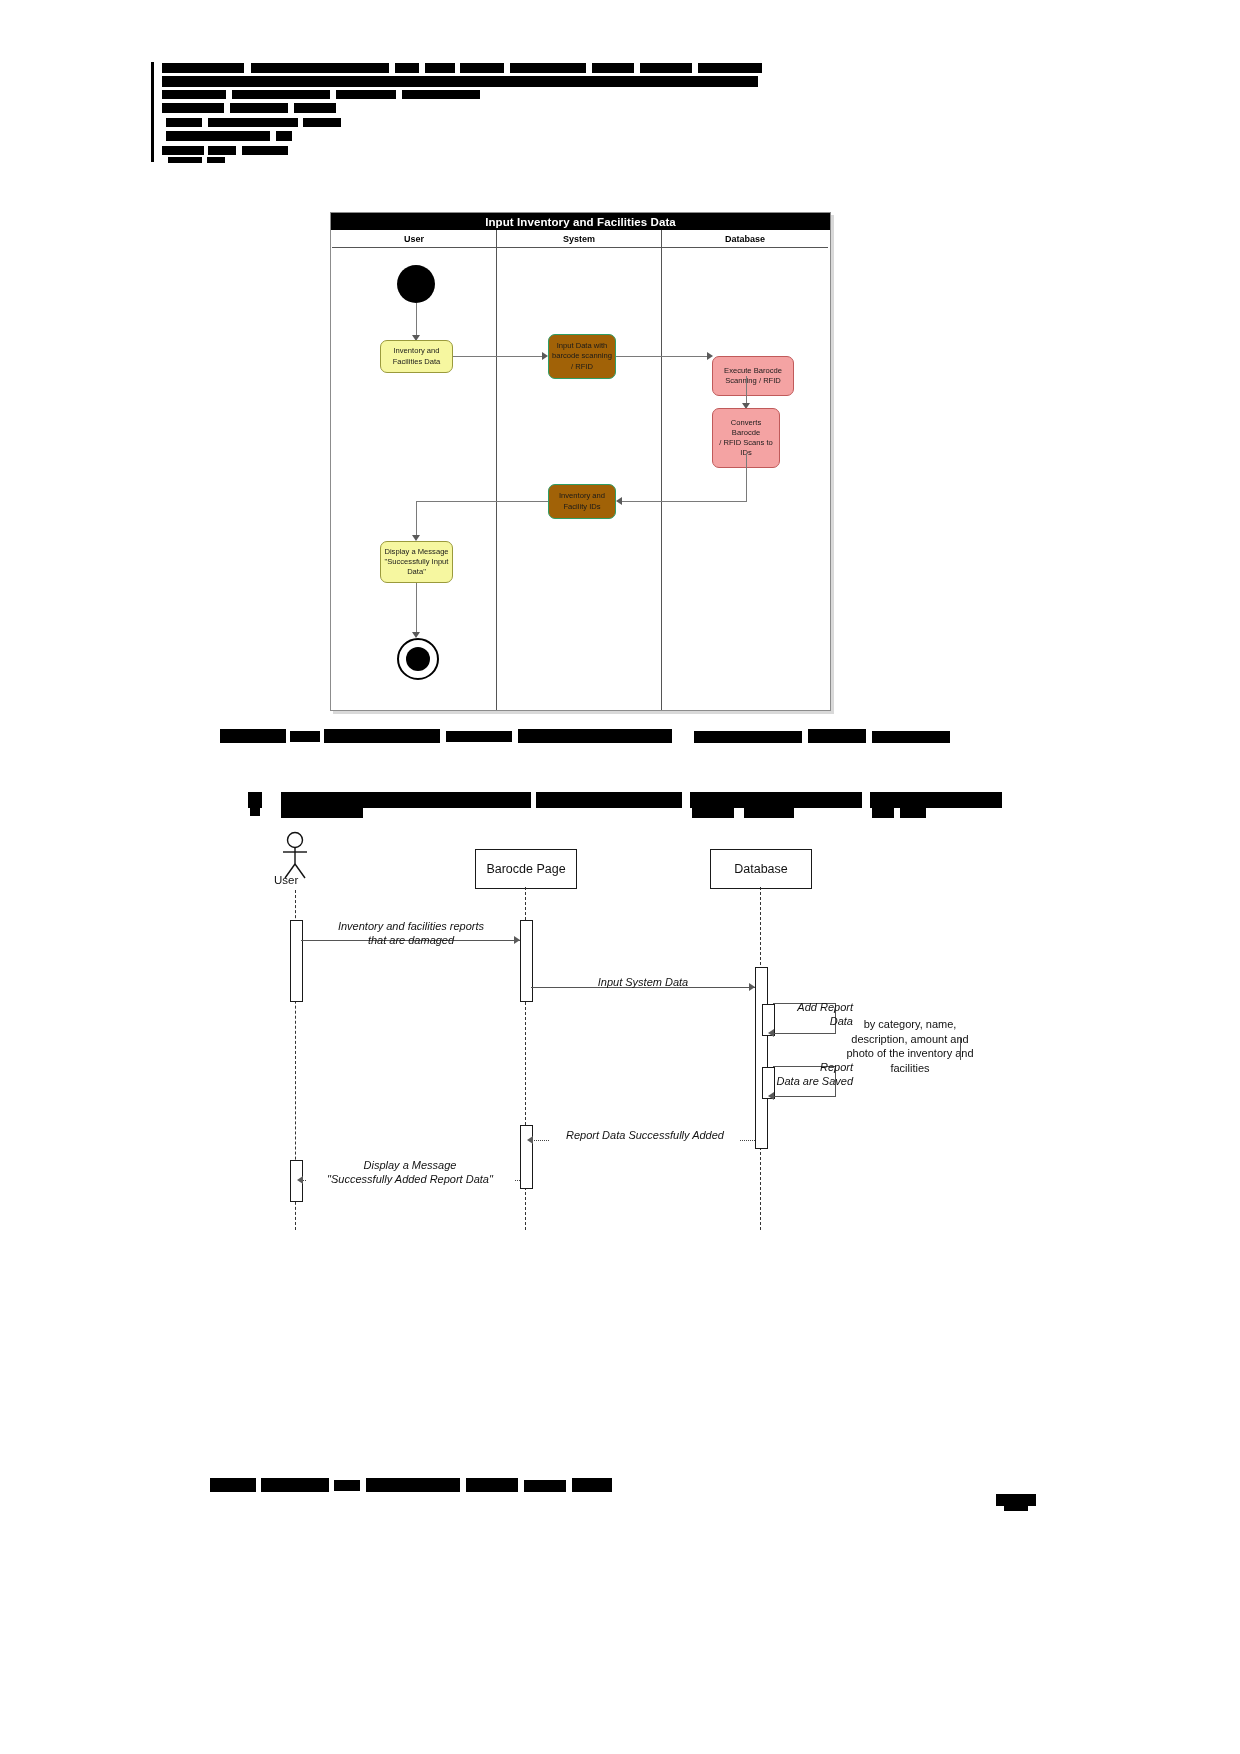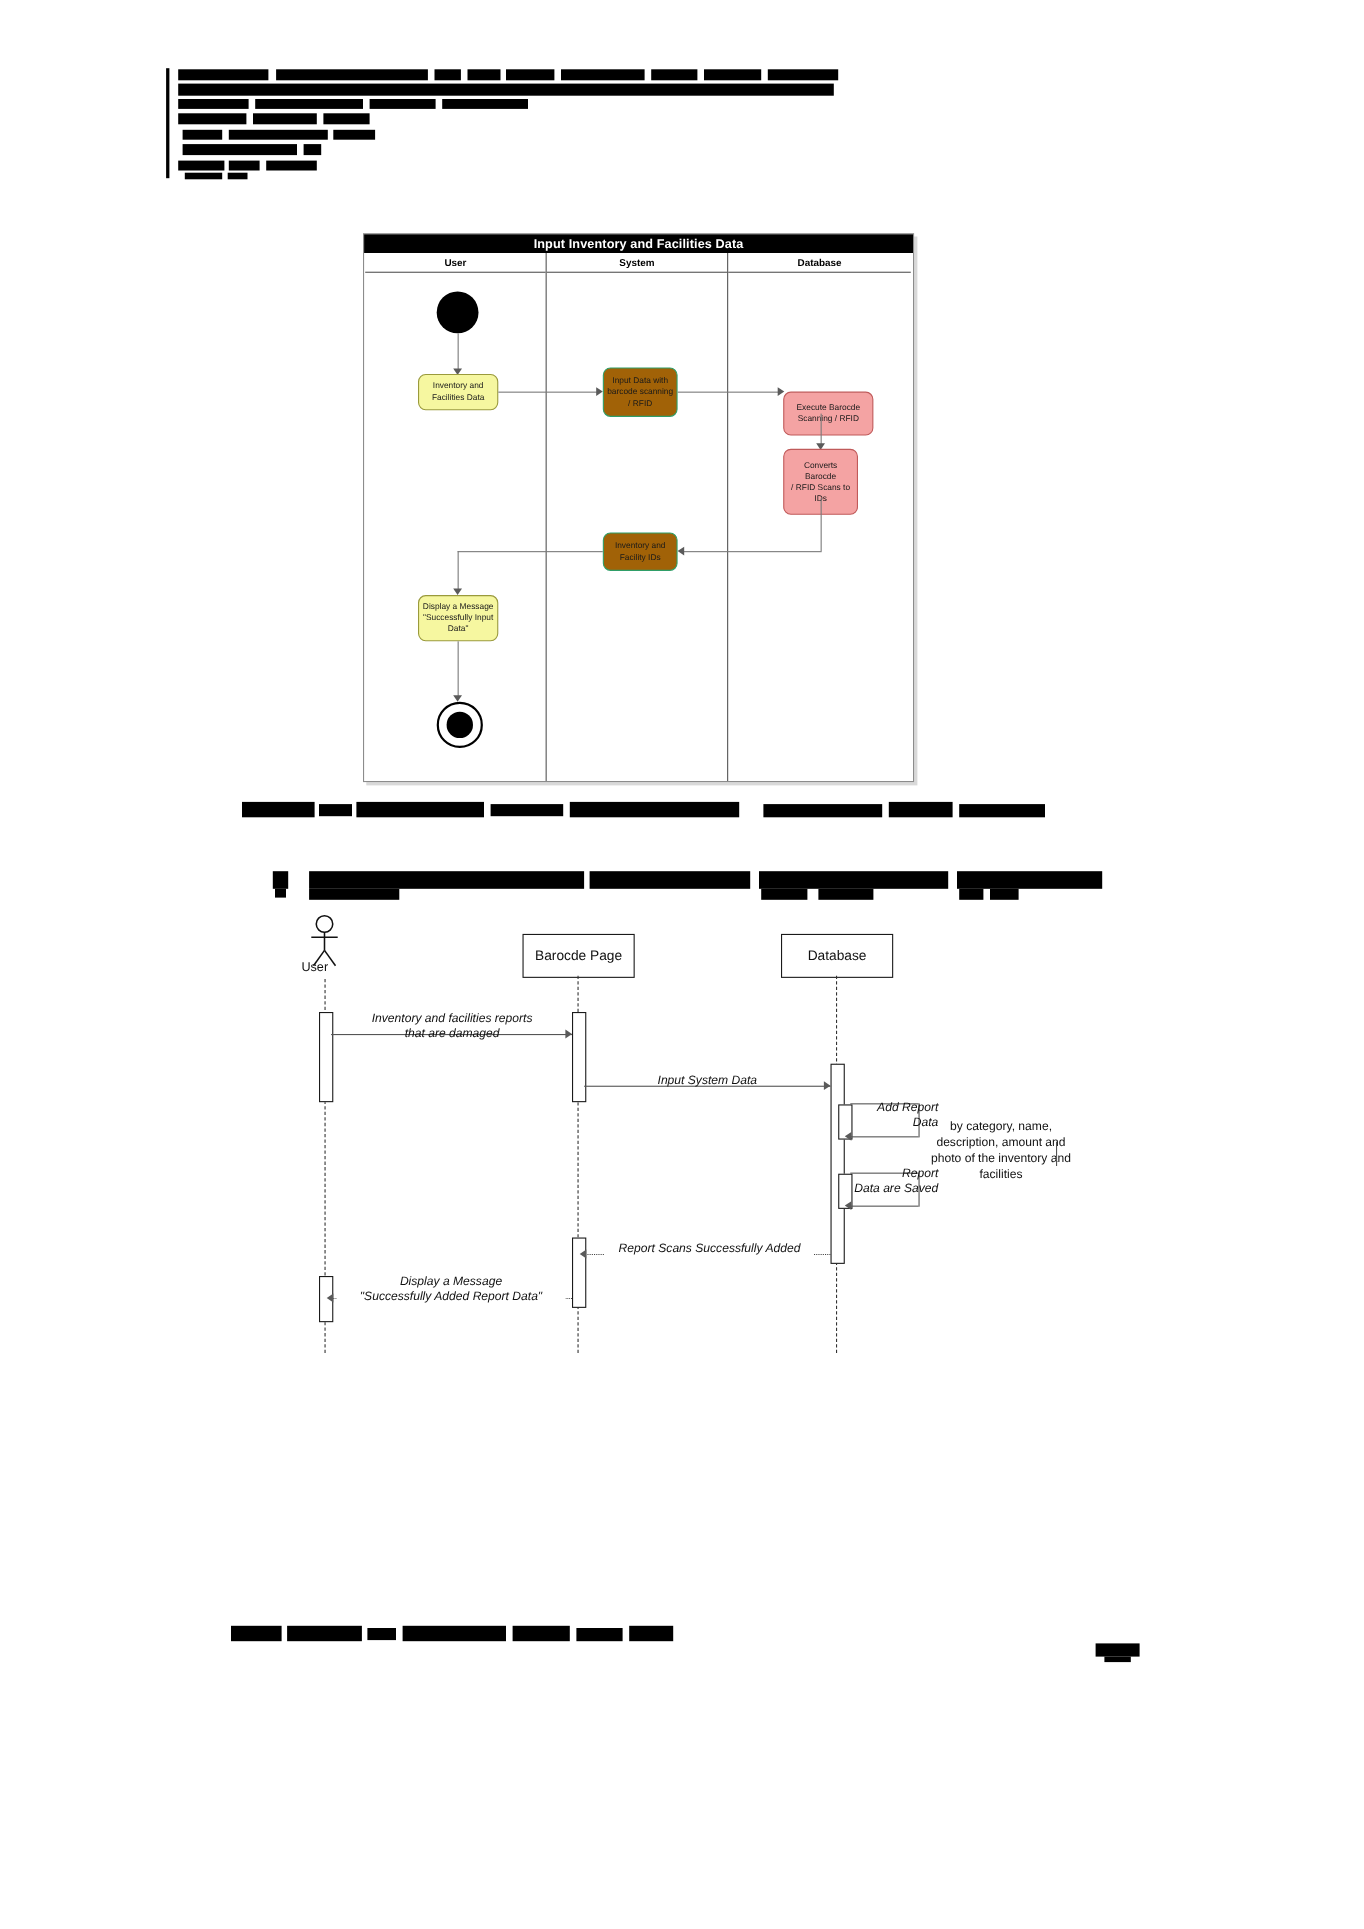--- a/index.html
+++ b/index.html
@@ -292,21 +292,21 @@
 Data are Saved</div>
 
     <div class="note-text" style="left:565px;top:197px;width:190px;">by category, name,
 description, amount and
 photo of the inventory and
 facilities</div>
     <div class="note-bar" style="left:710px;top:218px;height:22px;"></div>
 
     <div class="msg-line dotted" style="left:281px;top:320px;width:224px;"></div>
     <div class="arrow-l" style="left:277px;top:316px;"></div>
-    <div class="msg-text" style="left:300px;top:308px;width:190px;background:#fff;">Report Scans Successfully Added</div>
+    <div class="msg-text" style="left:300px;top:308px;width:190px;background:#fff;">Report Data Successfully Added</div>
 
     <div class="msg-line dotted" style="left:51px;top:360px;width:219px;"></div>
     <div class="arrow-l" style="left:47px;top:356px;"></div>
     <div class="msg-text" style="left:56px;top:338px;width:208px;background:#fff;">Display a Message
 "Successfully Added Report Data"</div>
   </div>
 
   <div>
     <div class="redact" style="left:210px;top:1478px;width:46px;height:14px;"></div>
     <div class="redact" style="left:261px;top:1478px;width:68px;height:14px;"></div>

